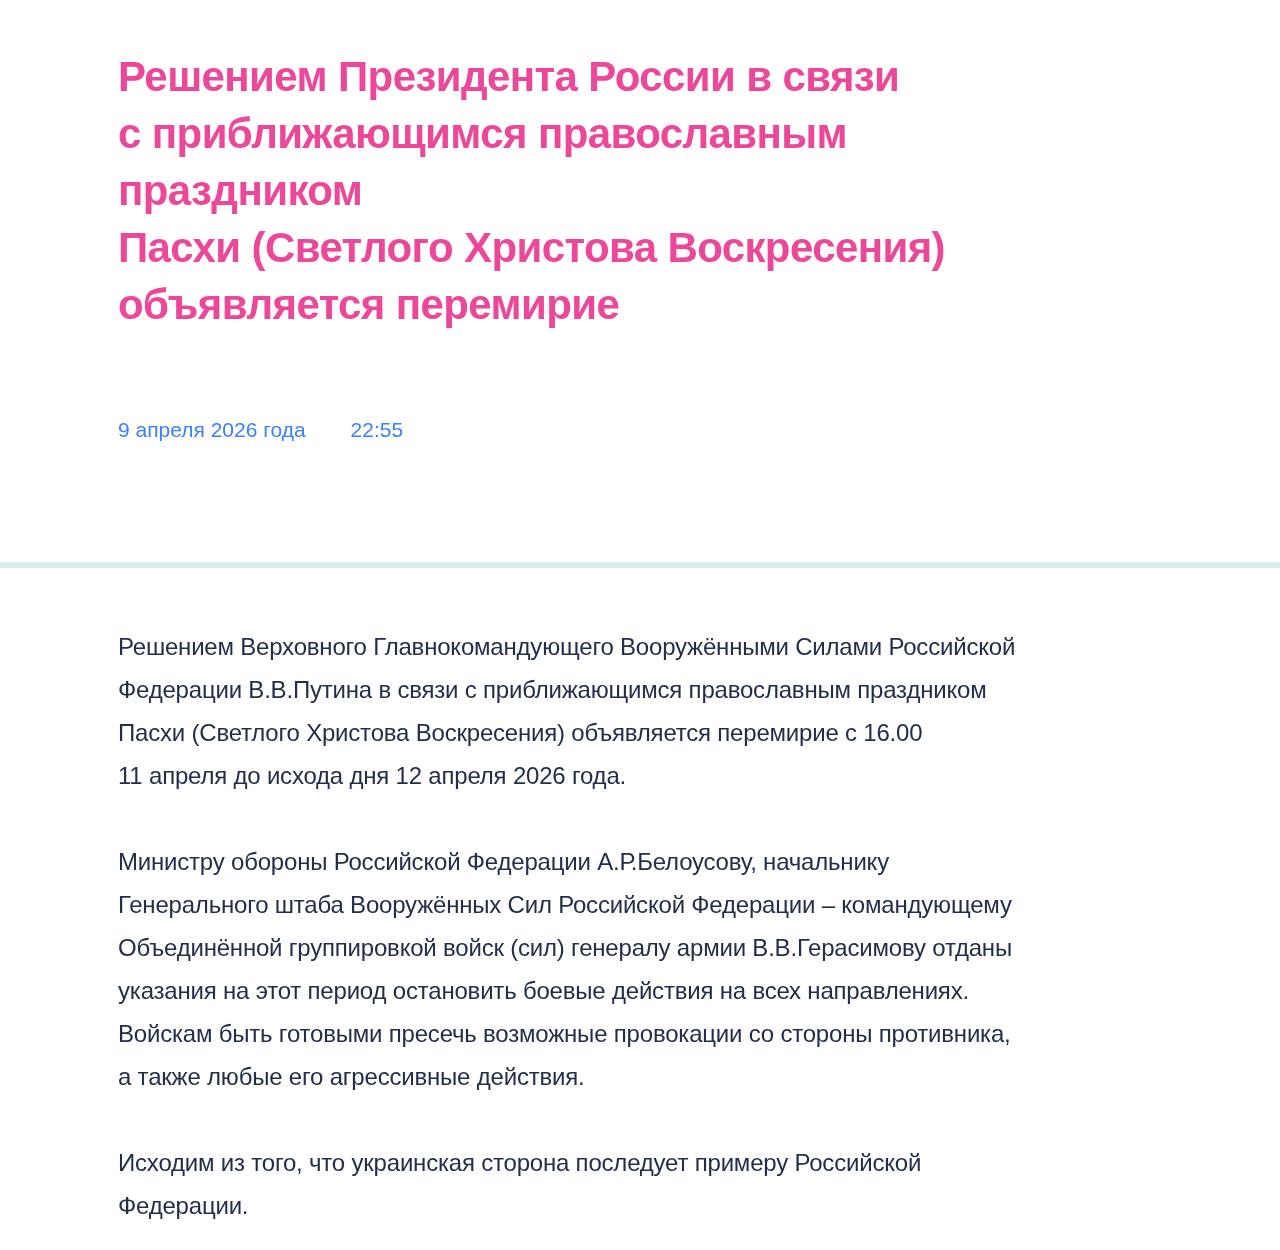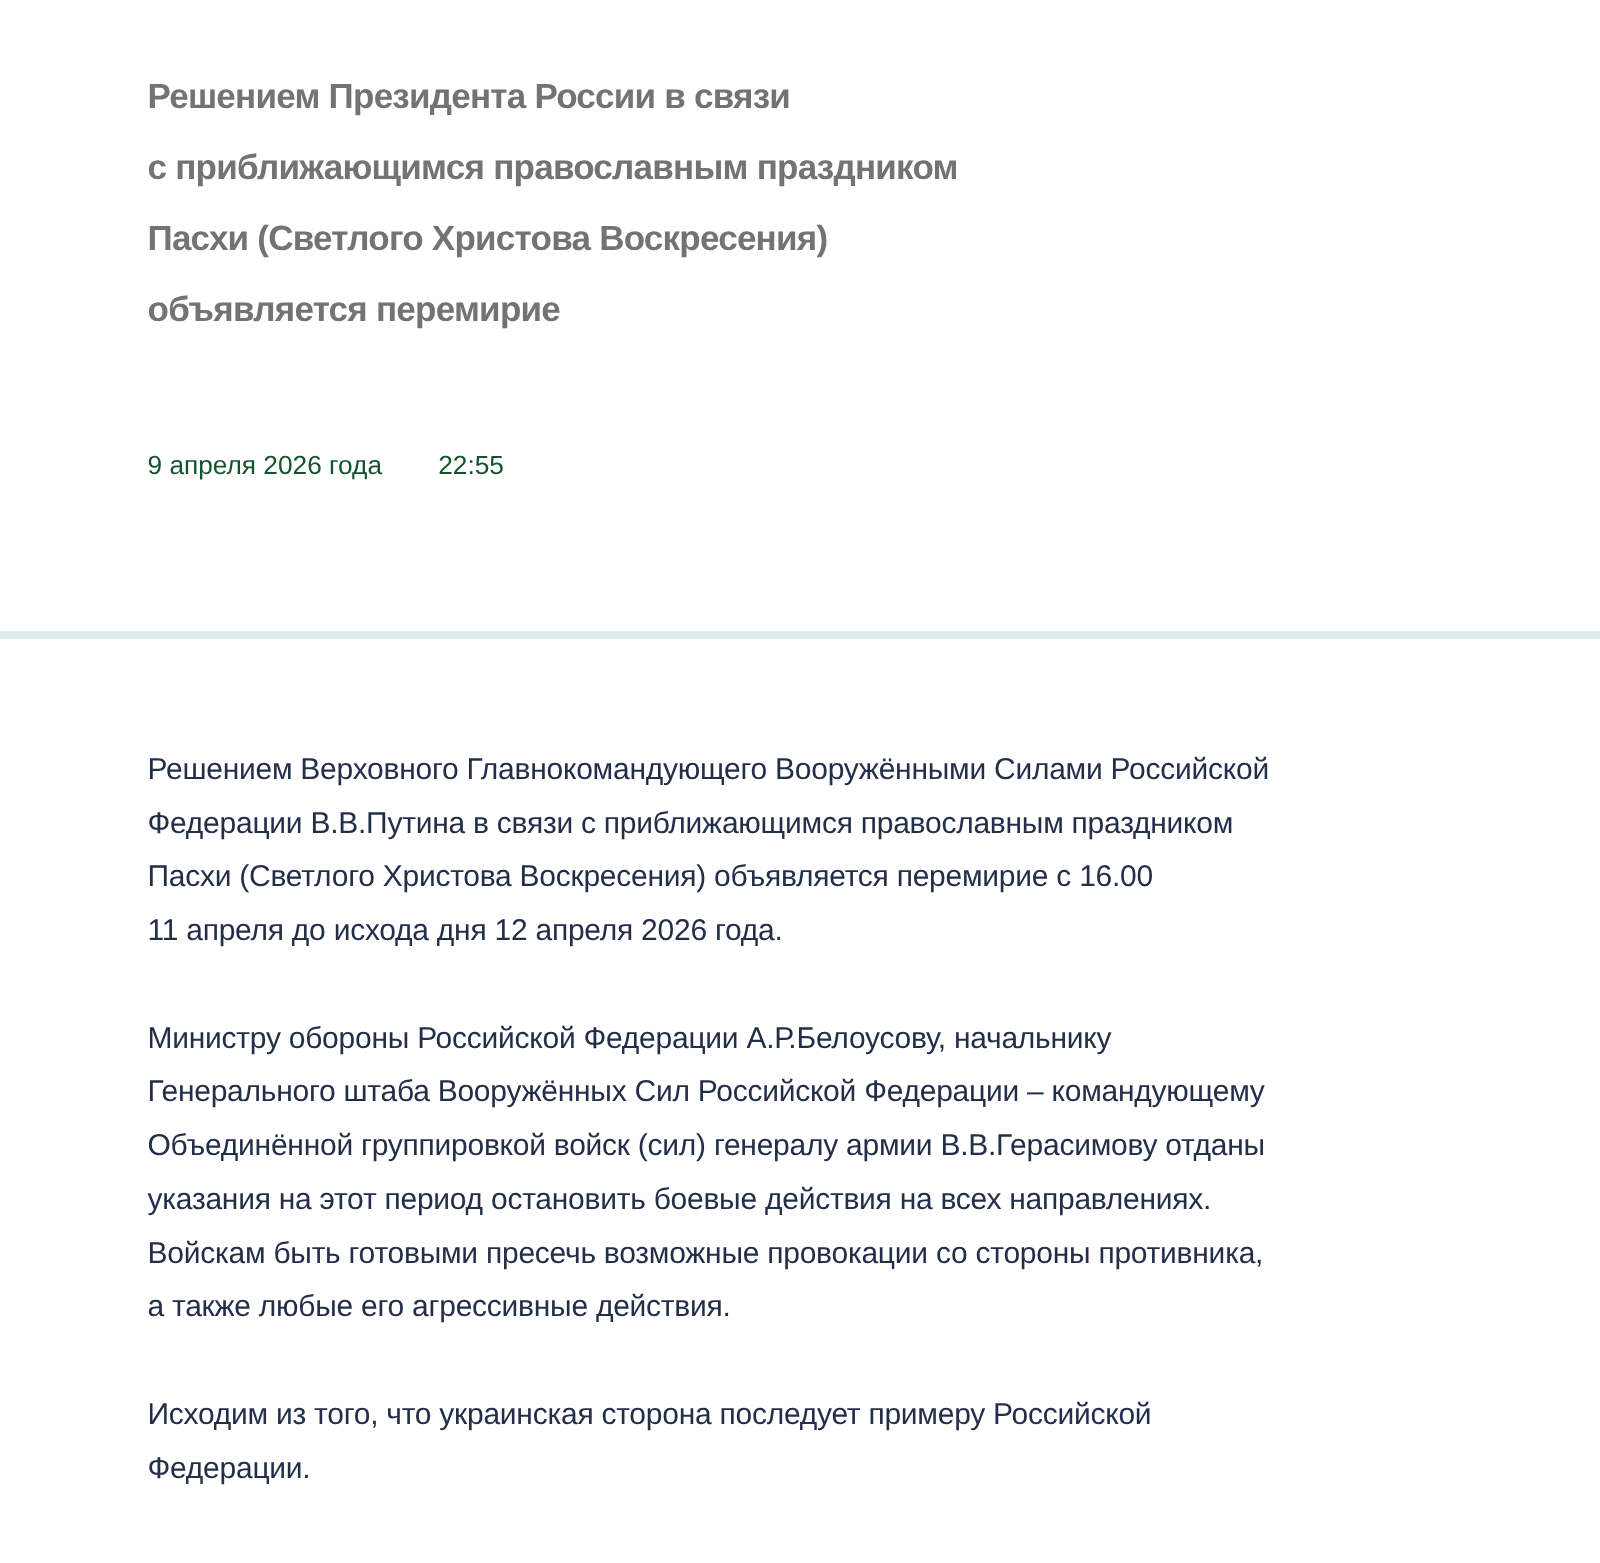--- a/index.html
+++ b/index.html
@@ -16,36 +16,36 @@
     width: 1280px;
     min-height: 1250px;
     background: #ffffff;
     overflow: hidden;
   }
   .article-header {
     padding: 0 100px 0 118px;
   }
   .article-title {
     margin: 48px 0 0 0;
-    font-size: 28px;
+    font-size: 42px;
     line-height: 57px;
     font-weight: 700;
     letter-spacing: -0.6px;
-    color: #737373;
+    color: #ec4899;
     white-space: pre-line;
     max-width: 980px;
   }
   .meta-row {
     margin-top: 82px;
     display: flex;
     align-items: baseline;
     gap: 45px;
     font-size: 21px;
     line-height: 30px;
-    color: #14532d;
+    color: #3b82f6;
   }
   .section-divider {
     margin-top: 117px;
     width: 100%;
     height: 6px;
     background: #d8ebed;
     border: none;
   }
   .article-body {
     padding: 0 100px 0 118px;
@@ -53,21 +53,21 @@
   .article-body p {
     margin: 0 0 43px 0;
     font-size: 24px;
     line-height: 43px;
     letter-spacing: -0.2px;
     color: #232e49;
     white-space: pre-line;
     max-width: 990px;
   }
   .article-body p:first-child {
-    margin-top: 83px;
+    margin-top: 57px;
   }
 </style>
 </head>
 <body>
 
 <div class="page">
 
   <header class="article-header">
     <h1 class="article-title">Решением Президента России в связи
 с приближающимся православным праздником

